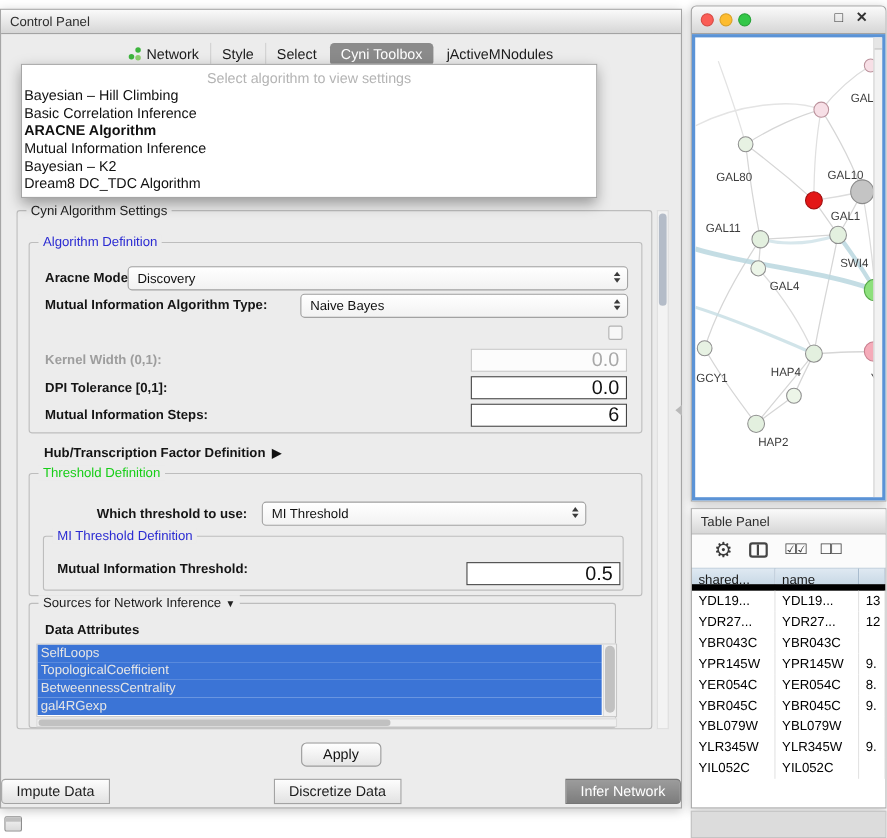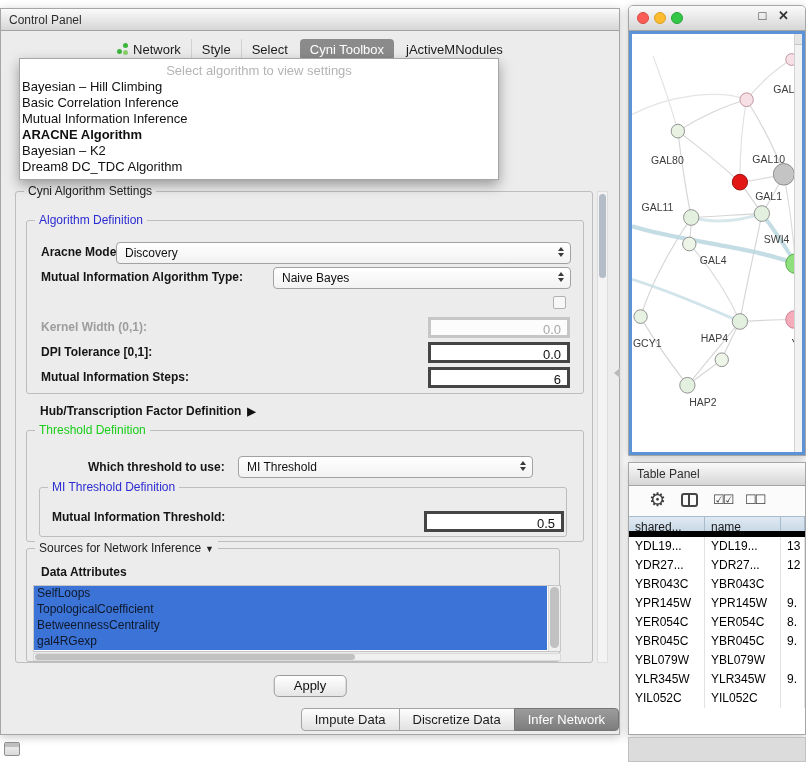--- a/index.html
+++ b/index.html
@@ -22,21 +22,21 @@
   #control-tabs{position:absolute;left:0;right:0;top:28,;top:28px;height:24px;display:flex;justify-content:center;align-items:center}
   .top-tab{display:flex;align-items:center;padding:3px 10px;font-size:13px;color:#1c1c1c;border-left:1px solid #d2d2d2}
   .top-tab:first-child{border-left:none}
   .top-tab.active{background:#8b8b8b;color:#fff;border-radius:4px;border-left:none;margin:11px 2px}
   .top-tab.active + .top-tab{border-left:none}
   .icon-network{width:12px;height:12px;display:inline-block;position:relative;margin-right:4px}
   .icon-network::before{content:"";position:absolute;width:5px;height:5px;border-radius:50%;
     background:#3db53d;left:0;top:6px;box-shadow:6px -6px 0 #3db53d,6px 1px 0 #8ccf6e}
 
   
-  #algo-popup{position:absolute;left:18px;top:49px;width:480px;background:#fff;
+  #algo-popup{position:absolute;left:18px;top:49px;width:524px;background:#fff;
     border:1px solid #a6a6a6;box-shadow:0 5px 12px rgba(0,0,0,.35);padding:3px 0 4px 0;z-index:60}
   .popup-header{height:17px;line-height:17px;font-size:13px;color:#b4b4b4;text-align:center}
   .popup-item{height:16px;line-height:16px;font-size:13px;color:#101010;padding-left:2px;white-space:nowrap}
   .popup-item.selected{font-weight:bold}
 
   
   .group{position:absolute;border:1px solid #bdbdbd;border-radius:3px}
   .group-title{position:absolute;top:-8px;left:8px;background:#ececec;padding:0 4px;
     font-size:12px;color:#1d1d1d;white-space:nowrap}
   .gt-blue{color:#2b2bd2}
@@ -46,43 +46,43 @@
   .tri-after::after{content:"▼";font-size:9px;margin-left:4px;color:#222}
   .tri-right::after{content:"▶";font-size:11px;margin-left:6px;color:#111}
 
   .combo{position:absolute;height:22px;background:linear-gradient(#ffffff,#f2f2f2);
     border:1px solid #a2a2a2;border-radius:4px;font-size:12px;color:#101010;line-height:20px;
     padding:0 22px 14px 8px;white-space:nowrap;overflow:hidden}
   .combo .arrows{position:absolute;right:6px;top:4px;display:flex;flex-direction:column;align-items:center;gap:2px}
   .tri-up{width:0;height:0;border-left:3.5px solid transparent;border-right:3.5px solid transparent;border-bottom:4.5px solid #3a3a3a}
   .tri-dn{width:0;height:0;border-left:3.5px solid transparent;border-right:3.5px solid transparent;border-top:4.5px solid #3a3a3a}
 
-  .tfield{position:absolute;height:21px;background:#fff;border:3px solid #404040;
-    font-size:13px;color:#101010;text-align:right;padding:0 6px;line-height:19px}
+  .tfield{position:absolute;height:21px;background:#fff;border:1px solid #404040;
+    font-size:18px;color:#101010;text-align:right;padding:0 6px;line-height:19px}
   .tfield.dark{border-color:#454545}
   .tfield.disabled{color:#a8a8a8;border-color:#c6c6c6;background:#fcfcfc}
   .checkbox{position:absolute;width:13px;height:13px;background:#f7f7f7;border:1px solid #b2b2b2;border-radius:2px}
 
   
   .vscroll{position:absolute;width:11px;background:#f3f3f3;border:1px solid #ddd}
   .vscroll .thumb{position:absolute;left:1px;right:1px;background:#b4bcc8;border-radius:5px}
 
   
   .attr-list{position:absolute;background:#fff;border:1px solid #c6c6c6;overflow:hidden}
-  .attr-item{height:16px;line-height:15px;font-size:12px;color:#0f172a;background:#3b74d6;
+  .attr-item{height:16px;line-height:15px;font-size:12px;color:#e5e5e5;background:#3b74d6;
     padding-left:3px;margin-right:13px;white-space:nowrap}
   .attr-vscroll{position:absolute;top:0;right:0;bottom:0;width:12px;background:#f0f0f0;border-left:1px solid #dadada}
   .attr-vscroll .thumb{position:absolute;left:1px;right:1px;top:1px;height:61px;background:#c1c1c1;border-radius:5px}
   .attr-hscroll{position:absolute;height:8px;background:#f0f0f0;border:1px solid #dadada}
   .attr-hscroll .thumb{position:absolute;top:0;bottom:0;left:1px;width:320px;background:#c1c1c1;border-radius:4px}
 
   
   .mac-btn{position:absolute;height:22px;padding:0 19px;background:linear-gradient(#ffffff,#e5e5e5);
     border:1px solid #9b9b9b;border-radius:5px;font-size:13px;color:#101010;line-height:20px}
-  .seg-row{position:absolute;left:0;right:0;display:flex;justify-content:flex-end}
+  .seg-row{position:absolute;left:0;right:0;display:flex;justify-content:space-between}
   .seg-btn{height:23px;line-height:21px;padding:0 13px;font-size:13px;color:#1c1c1c;
     background:linear-gradient(#fdfdfd,#e2e2e2);border:1px solid #a3a3a3;margin-left:-1px}
   .seg-btn:first-child{border-radius:4px 0 0 4px;margin-left:0}
   .seg-btn:last-child{border-radius:0 4px 4px 0}
   .seg-btn.active{background:linear-gradient(#9c9c9c,#7d7d7d);color:#fff;border-color:#767676}
 
   
   #net-window{left:628px;top:5px;width:178px;height:451px;border-radius:5px 5px 0 0}
   #net-window .titlebar{height:25px;border-radius:4px 4px 0 0}
   #net-content{position:absolute;left:0;right:0;top:25px;bottom:0;background:#fff;
@@ -143,22 +143,22 @@
       <div class="top-tab">
         <span>jActiveMNodules</span>
       </div>
     </div>
 
   <div id="algo-popup">
     <div class="popup-header">Select algorithm to view settings</div>
     <div>
         <div class="popup-item">Bayesian – Hill Climbing</div>
         <div class="popup-item">Basic Correlation Inference</div>
+        <div class="popup-item selected">ARACNE Algorithm</div>
         <div class="popup-item">Mutual Information Inference</div>
-        <div class="popup-item selected">ARACNE Algorithm</div>
         <div class="popup-item">Bayesian – K2</div>
         <div class="popup-item">Dream8 DC_TDC Algorithm</div>
       </div>
   </div>
 
   <div class="group" style="left:14px;top:182px;width:578px;height:472px">
     <div class="group-title">Cyni Algorithm Settings</div>
 
     <div class="group" style="left:10px;top:28px;width:558px;height:174px">
       <div class="group-title gt-blue">Algorithm Definition</div>

